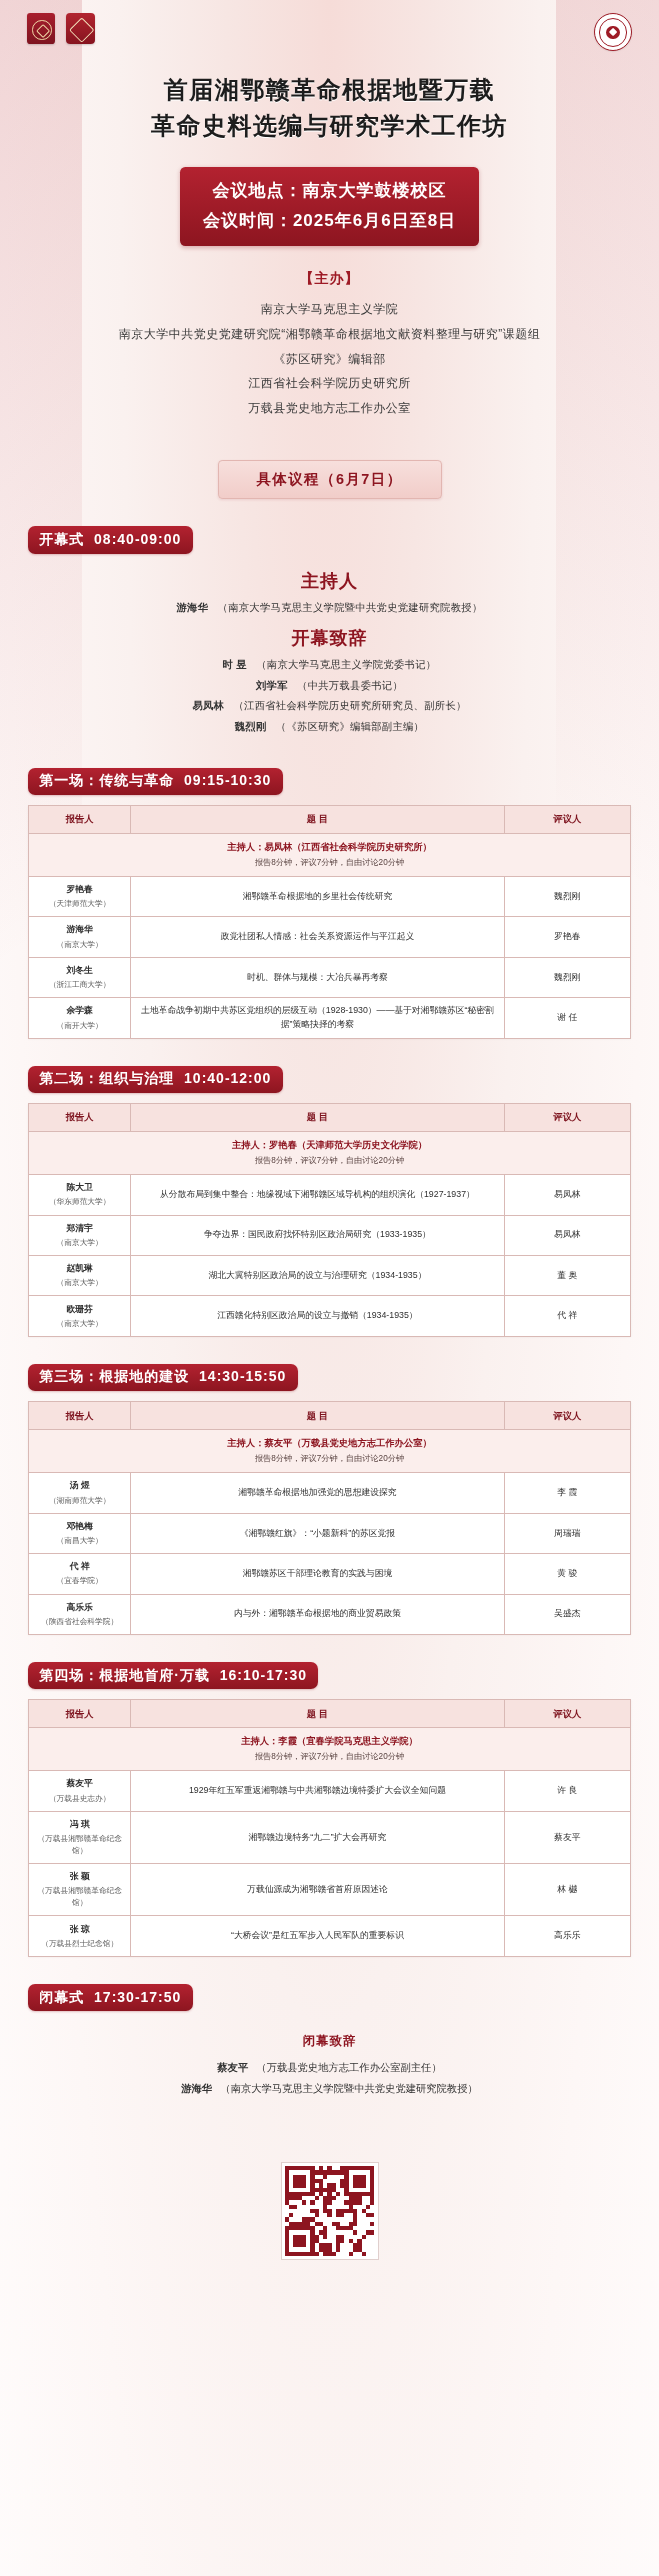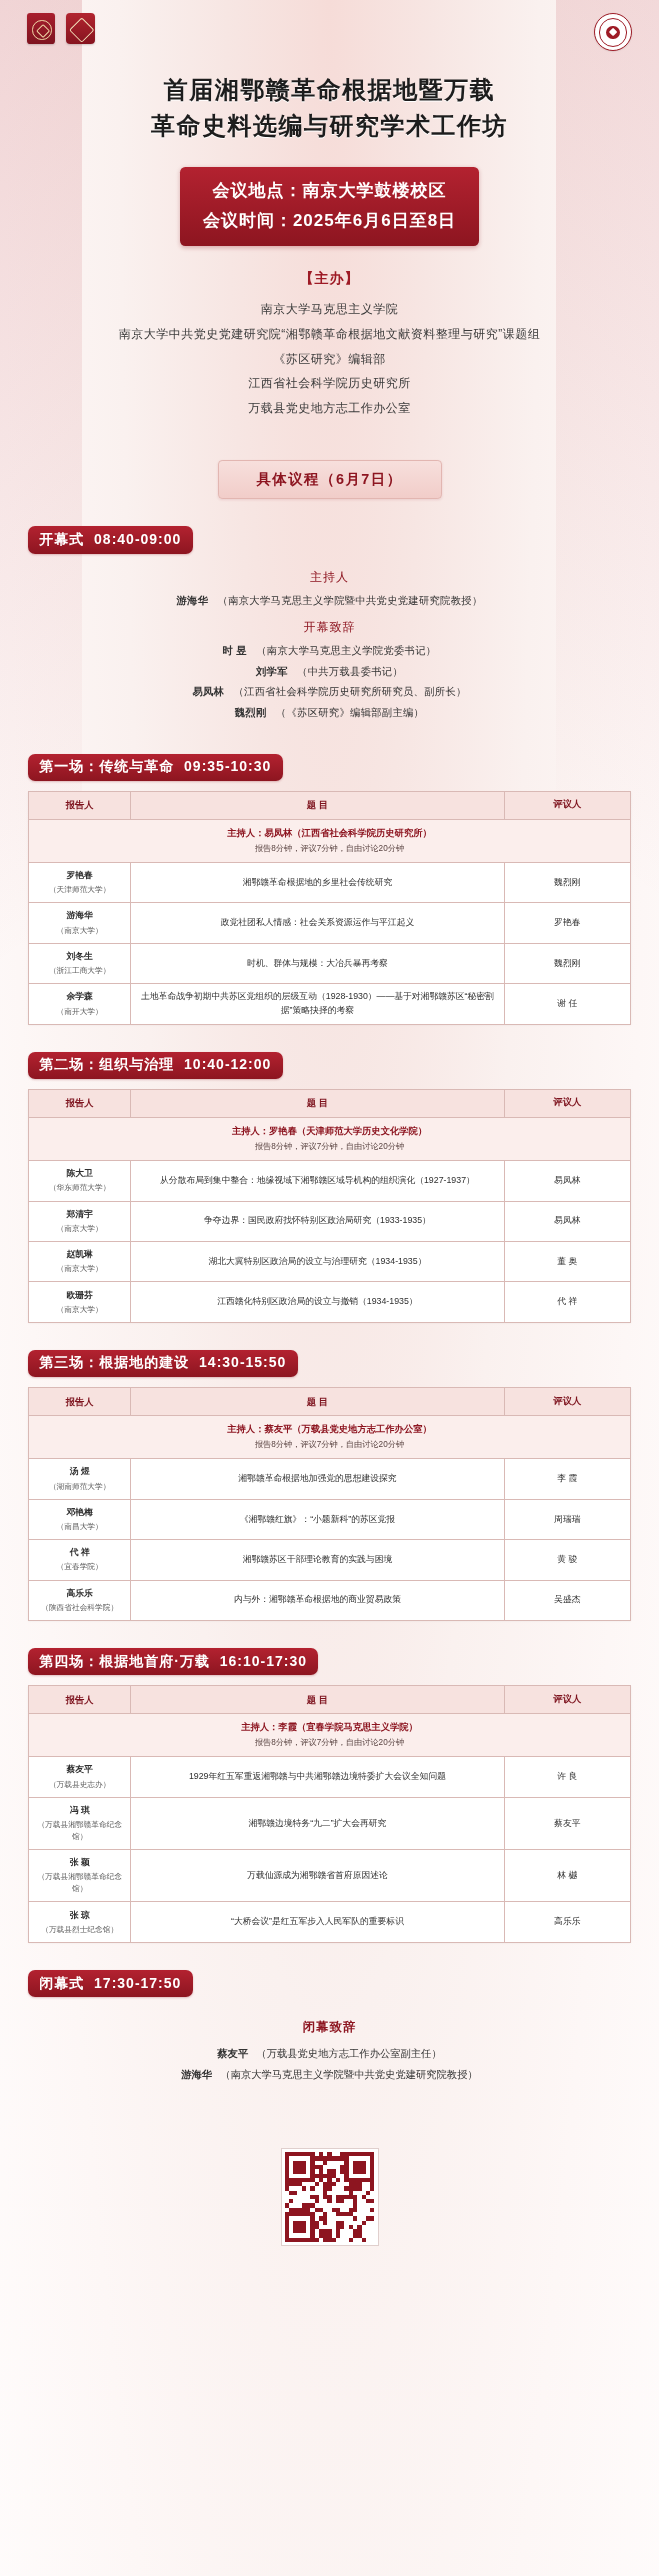--- a/index.html
+++ b/index.html
@@ -128,21 +128,21 @@
     display:inline-block;margin:27px 0 8.2px 0;
     background:linear-gradient(180deg,#b32230,#8d1520);
     color:#fff;font-size:14px;font-weight:bold;letter-spacing:1px;
     padding:4.6px 11.3px;border-radius:7px;
     box-shadow:0 1px 2.1px rgba(140,20,32,.25);
   }
   .sec-tag .time{font-weight:bold;}
   .tag-row{display:flex;align-items:center;}
 
   .center-block{text-align:center;margin:5.2px 0 3.1px 0;}
-  .ct-title{font-size:12px;font-weight:normal;color:#8d1520;letter-spacing:1px;margin:7.2px 0 5.2px 0;}
+  .ct-title{font-size:18px;font-weight:bold;color:#8d1520;letter-spacing:1px;margin:7.2px 0 5.2px 0;}
   .ct-row{font-size:10.3px;color:#333;line-height:2.0;letter-spacing:0.3px;}
   .ct-row .nm{font-weight:bold;margin-right:9.3px;}
 
   
   table.agenda{
     width:100%;border-collapse:collapse;margin-top:2.1px;
     background:#fff;
     box-shadow:0 0.5px 2.1px rgba(0,0,0,.06);
   }
   table.agenda td, table.agenda th{
@@ -157,21 +157,21 @@
     background:#fbeeec;font-size:9.3px;color:#8d1520;font-weight:bold;padding:6.2px 5.2px;
   }
   table.agenda .host-cell .sub{
     display:block;font-weight:normal;color:#5a4442;font-size:8.2px;margin-top:2.6px;
   }
   table.agenda thead th{
     background:#f7e2df;font-weight:bold;color:#7d121d;font-size:9.3px;
   }
   .col-name{width:17%;}
   .col-topic{width:62%;}
-  .col-comment{width:21%;font-family:Liberation Mono, monospace;}
+  .col-comment{width:21%;}
   .topic-cell{text-align:center;}
   .name-cell .n{display:block;font-weight:bold;}
   .name-cell .aff{display:block;font-size:7.7px;color:#5d5d5d;margin-top:1.5px;}
 
   
   .closing-title{
     font-size:12.4px;font-weight:bold;color:#8d1520;text-align:center;letter-spacing:1px;margin:13.4px 0 7.2px 0;
   }
   .closing-row{text-align:center;font-size:10.3px;color:#333;line-height:2.1;}
   .closing-row .nm{font-weight:bold;margin-right:8.2px;}
@@ -261,21 +261,21 @@
         <span class="nm">易凤林</span><span>（江西省社会科学院历史研究所研究员、副所长）</span>
       </div>
       <div class="ct-row">
         <span class="nm">魏烈刚</span><span>（《苏区研究》编辑部副主编）</span>
       </div>
     </div>
 
     <div class="tag-row">
       <div class="sec-tag">
         <span>第一场</span>：<span>传统与革命</span>
-        &nbsp;<span class="time">09:35-10:30</span>
+        &nbsp;<span class="time">09:15-10:30</span>
       </div>
     </div>
     <table class="agenda">
       <tbody>
             <tr>
               <td class="host-cell" colspan="3">
         <span>主持人：易凤林（江西省社会科学院历史研究所）</span>
         <span class="sub">报告8分钟，评议7分钟，自由讨论20分钟</span>
       </td>
             </tr>

